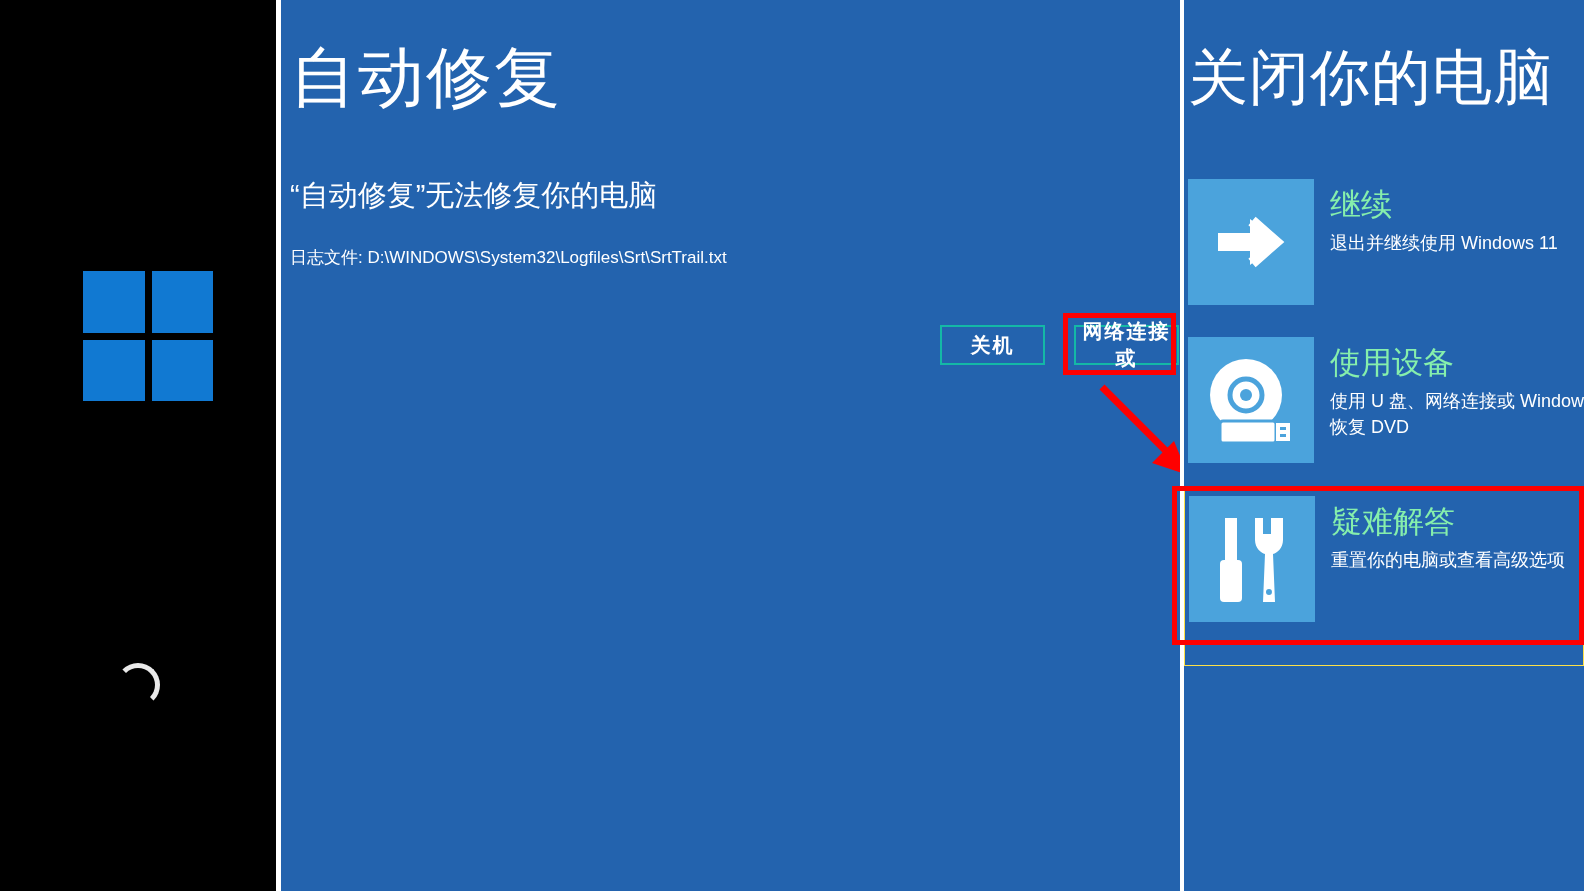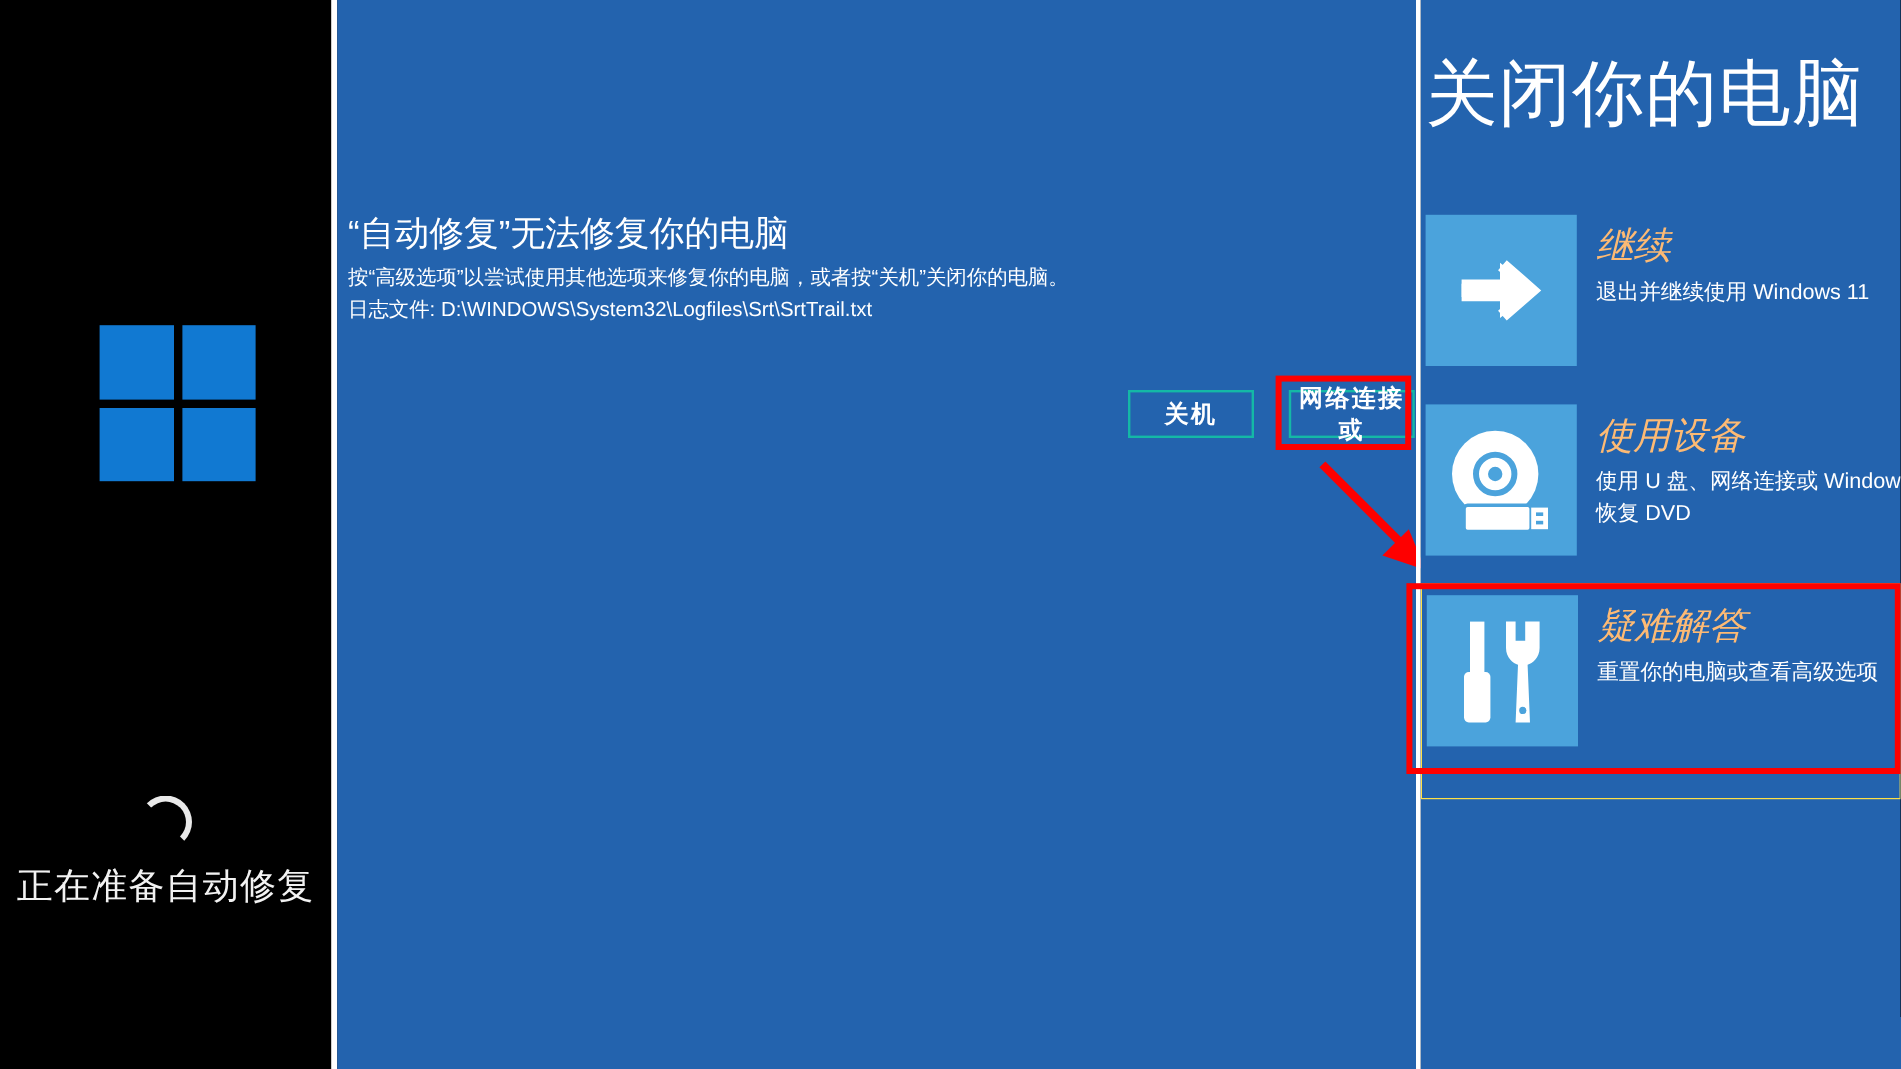--- a/index.html
+++ b/index.html
@@ -197,26 +197,25 @@
   }
   .option-row .tile {
     position: absolute;
     left: 4px; top: 9px;
     width: 126px; height: 126px;
     background: #4ba3dc;
   }
   .option-row .opt-title {
     position: absolute;
     left: 146px; top: 18px;
-    color: #fdba74;
+    color: #86efac;
     font-size: 31px;
     font-weight: 400;
     line-height: 1.1;
     white-space: nowrap;
-    font-style: italic;
   }
   .option-row .opt-desc {
     position: absolute;
     left: 146px; top: 60px;
     width: 270px;
     color: #ffffff;
     font-size: 18px;
     font-weight: 400;
     line-height: 1.45;
   }
@@ -252,28 +251,27 @@
   <div id="boot-panel">
     <div id="win-logo">
       <div class="pane"></div>
       <div class="pane"></div>
       <div class="pane"></div>
       <div class="pane"></div>
     </div>
     <div id="spinner-wrap">
       <div id="spinner"></div>
     </div>
-    <div id="boot-status">正在准备自动修复</div>
   </div>
 
   <div id="divider-left"></div>
 
   <div id="repair-panel">
+    <div id="repair-title">自动修复</div>
     <div id="repair-heading">“自动修复”无法修复你的电脑</div>
-    <div id="repair-line1">按“高级选项”以尝试使用其他选项来修复你的电脑，或者按“关机”关闭你的电脑。</div>
     <div id="repair-line2">日志文件: D:\WINDOWS\System32\Logfiles\Srt\SrtTrail.txt</div>
 
     <button class="repair-btn" id="btn-shutdown">关机</button>
     <button class="repair-btn" id="btn-advanced">网络连接或</button>
   </div>
 
   <div id="red-box-advanced"></div>
 
   <svg id="red-arrow" viewBox="0 0 110 110">
     <line x1="12" y1="12" x2="88" y2="88" stroke="#fe0000" stroke-width="7" stroke-linecap="butt"></line>

